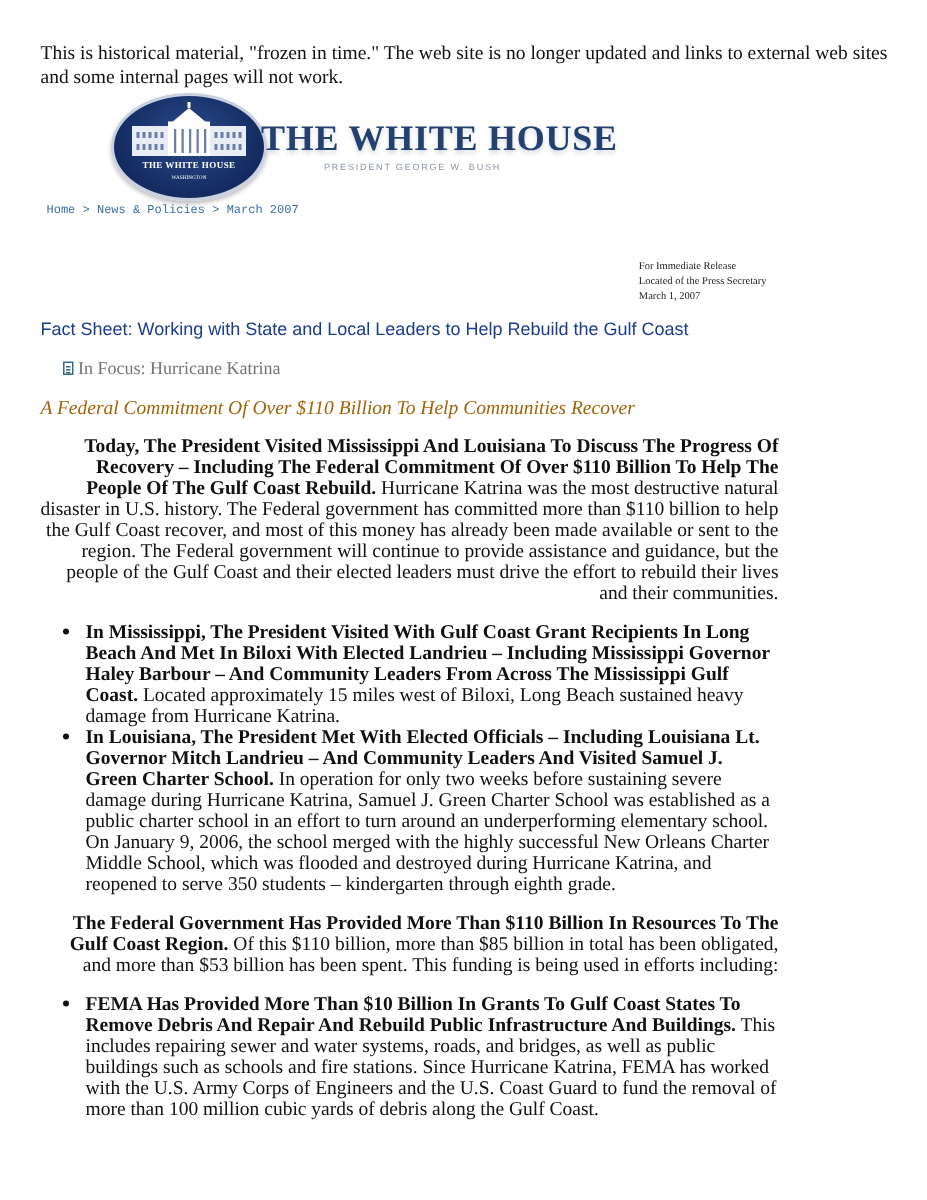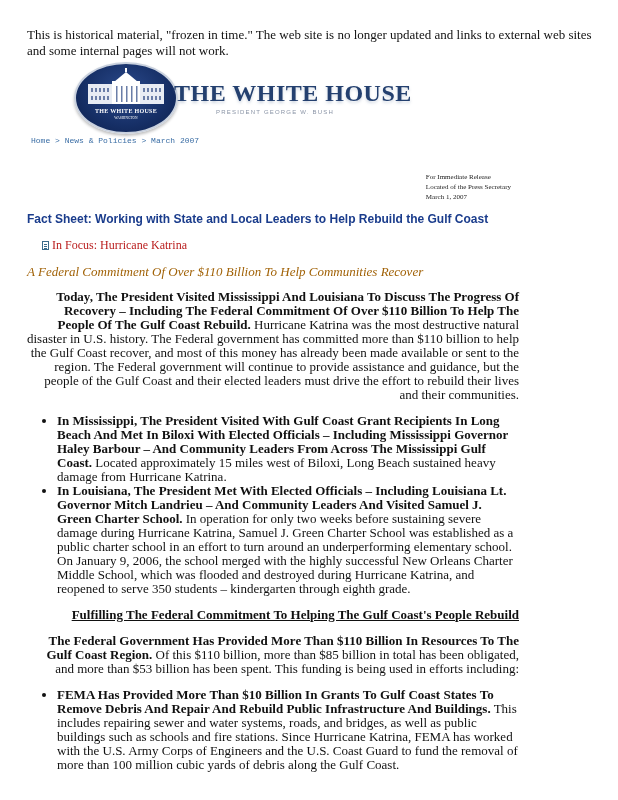--- a/index.html
+++ b/index.html
@@ -43,26 +43,26 @@
       position: absolute; left: 31px; top: 136px;
       font-family: Liberation Mono, monospace; font-size: 8px; color: #3b6ea5;
     }
     .breadcrumb a { color: #3b6ea5; text-decoration: none; }
     .release {
       position: absolute; right: 107px; top: 172px; 
       font-size: 7px; line-height: 10px; color: #222;
     }
     .page-title {
       position: absolute; left: 27px; top: 212px;
-      font-family: "Liberation Sans", sans-serif; font-size: 12px; font-weight: bold;
+      font-family: "Liberation Sans", sans-serif; font-size: 12px; font-weight: normal;
       color: #1a3c8c; white-space: nowrap;
     }
     .infocus {
       position: absolute; left: 42px; top: 238px;
-      font-size: 12px; color: #b91c1c; white-space: nowrap;
+      font-size: 12px; color: #737373; white-space: nowrap;
     }
     .infocus .doc-icon {
       display: inline-block; width: 7px; height: 9px; border: 1px solid #3a6a8a;
       margin-right: 3px; vertical-align: -1px; position: relative; box-sizing: border-box;
     }
     .infocus .doc-icon::before {
       content: ""; position: absolute; left: 1px; right: 1px; top: 2px; height: 1px; background: #3a6a8a;
       box-shadow: 0 2px 0 #3a6a8a, 0 4px 0 #3a6a8a;
     }
     .subtitle {
@@ -144,21 +144,20 @@
 
 <div class="infocus">
   <span class="doc-icon"></span><span>In Focus: Hurricane Katrina</span>
 </div>
 
 <div class="subtitle">A Federal Commitment Of Over $110 Billion To Help Communities Recover</div>
 
 <div class="content">
   <p><b>Today, The President Visited Mississippi And Louisiana To Discuss The Progress Of Recovery – Including The Federal Commitment Of Over $110 Billion To Help The People Of The Gulf Coast Rebuild.</b><span> Hurricane Katrina was the most destructive natural disaster in U.S. history. The Federal government has committed more than $110 billion to help the Gulf Coast recover, and most of this money has already been made available or sent to the region. The Federal government will continue to provide assistance and guidance, but the people of the Gulf Coast and their elected leaders must drive the effort to rebuild their lives and their communities.</span></p>
   <ul>
-    <li><b>In Mississippi, The President Visited With Gulf Coast Grant Recipients In Long Beach And Met In Biloxi With Elected Officials – Including Mississippi Governor Haley Barbour – And Community Leaders From Across The Mississippi Gulf Coast.</b><span> Located approximately 15 miles west of Biloxi, Long Beach sustained heavy damage from Hurricane Katrina.</span></li>
+    <li><b>In Mississippi, The President Visited With Gulf Coast Grant Recipients In Long Beach And Met In Biloxi With Elected Landrieu – Including Mississippi Governor Haley Barbour – And Community Leaders From Across The Mississippi Gulf Coast.</b><span> Located approximately 15 miles west of Biloxi, Long Beach sustained heavy damage from Hurricane Katrina.</span></li>
     <li><b>In Louisiana, The President Met With Elected Officials – Including Louisiana Lt. Governor Mitch Landrieu – And Community Leaders And Visited Samuel J. Green Charter School.</b><span> In operation for only two weeks before sustaining severe damage during Hurricane Katrina, Samuel J. Green Charter School was established as a public charter school in an effort to turn around an underperforming elementary school. On January 9, 2006, the school merged with the highly successful New Orleans Charter Middle School, which was flooded and destroyed during Hurricane Katrina, and reopened to serve 350 students – kindergarten through eighth grade.</span></li>
   </ul>
-  <p class="section-head">Fulfilling The Federal Commitment To Helping The Gulf Coast's People Rebuild</p>
   <p><b>The Federal Government Has Provided More Than $110 Billion In Resources To The Gulf Coast Region.</b><span> Of this $110 billion, more than $85 billion in total has been obligated, and more than $53 billion has been spent. This funding is being used in efforts including:</span></p>
   <ul>
     <li><b>FEMA Has Provided More Than $10 Billion In Grants To Gulf Coast States To Remove Debris And Repair And Rebuild Public Infrastructure And Buildings.</b><span>  This includes repairing sewer and water systems, roads, and bridges, as well as public buildings such as schools and fire stations.  Since Hurricane Katrina, FEMA has worked with the U.S. Army Corps of Engineers and the U.S. Coast Guard to fund the removal of more than 100 million cubic yards of debris along the Gulf Coast.</span></li>
   </ul>
 </div>
 
 </body></html>

